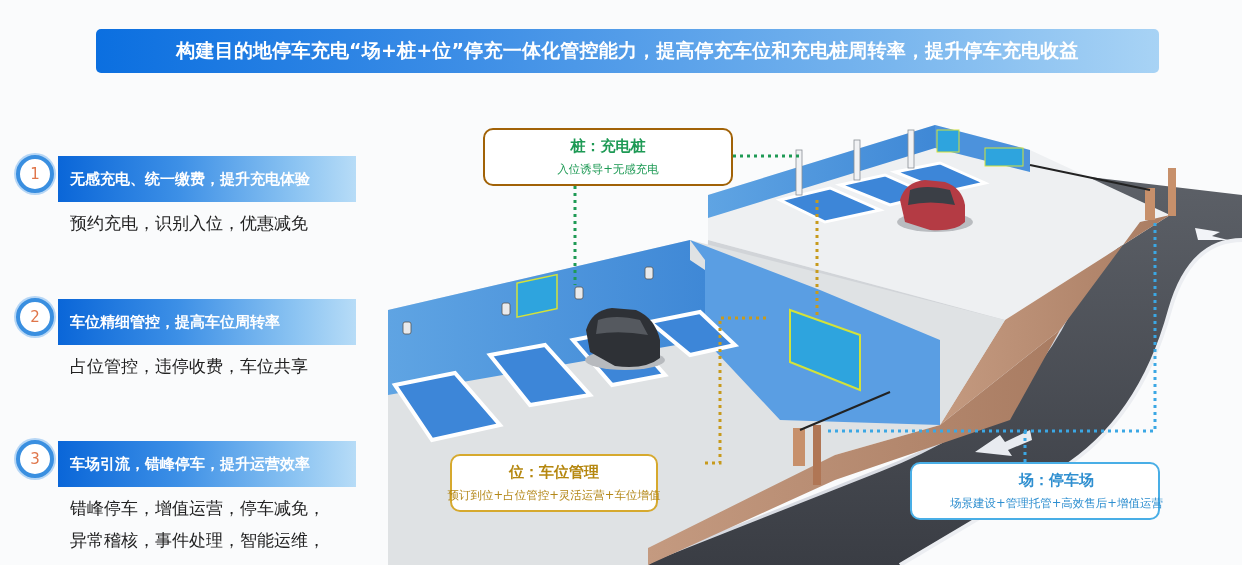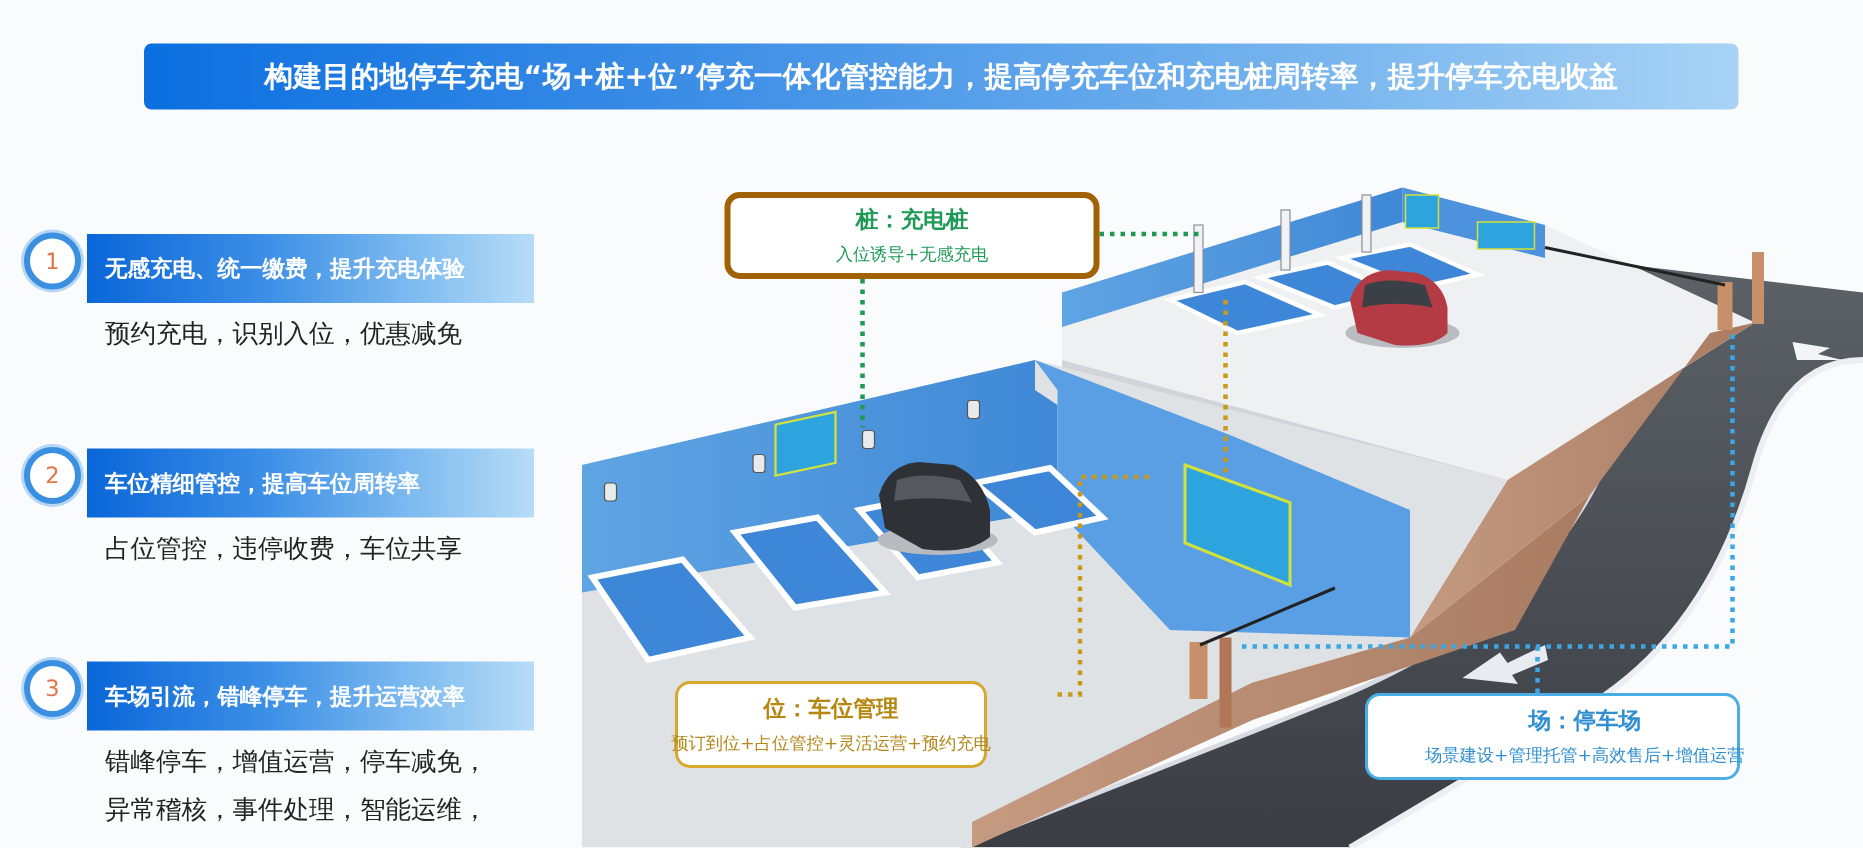--- a/index.html
+++ b/index.html
@@ -32,21 +32,21 @@
   .feature .lines div { font-size: 17px; color: #222; line-height: 32px; white-space: nowrap; }
 
   .scene { position: absolute; left: 380px; top: 100px; width: 862px; height: 465px; }
 
   .callout {
     position: absolute; background: #fff; border-radius: 10px; text-align: center;
     display: flex; flex-direction: column; justify-content: center; align-items: center;
   }
   .callout .t { font-weight: bold; font-size: 15px; }
   .callout .s { font-size: 11.5px; margin-top: 6px; white-space: nowrap; }
-  .c-pile { left: 483px; top: 128px; width: 250px; height: 58px; border: 4px solid #a16207; }
+  .c-pile { left: 483px; top: 128px; width: 250px; height: 58px; border: 2px solid #a16207; }
   .c-pile .t, .c-pile .s { color: #1e9a55; }
   .c-spot { left: 450px; top: 434px; width: 208px; height: 58px; border: 2px solid #d6a92e; margin-top: 20px; }
   .c-spot .t { color: #b5870f; }
   .c-spot .s { color: #b38718; }
   .c-yard { left: 910px; top: 462px; width: 250px; height: 58px; border: 2px solid #49aee6; padding-left: 43px; }
   .c-yard .t, .c-yard .s { color: #2f8fd0; }
 </style>
 </head>
 <body>
 
@@ -183,18 +183,18 @@
   <path d="M828 431 L1155 431 L1155 220" stroke="#3ba7e4" stroke-width="3" stroke-dasharray="3 4" fill="none"></path>
   <path d="M1025 431 L1025 462" stroke="#3ba7e4" stroke-width="3" stroke-dasharray="3 4" fill="none"></path>
 </svg>
 
 <div class="callout c-pile">
   <div class="t">桩：充电桩</div>
   <div class="s">入位诱导+无感充电</div>
 </div>
 <div class="callout c-spot">
   <div class="t">位：车位管理</div>
-  <div class="s">预订到位+占位管控+灵活运营+预约充电</div>
+  <div class="s">预订到位+占位管控+灵活运营+车位增值</div>
 </div>
 <div class="callout c-yard">
   <div class="t">场：停车场</div>
   <div class="s">场景建设+管理托管+高效售后+增值运营</div>
 </div>
 
 </body></html>

